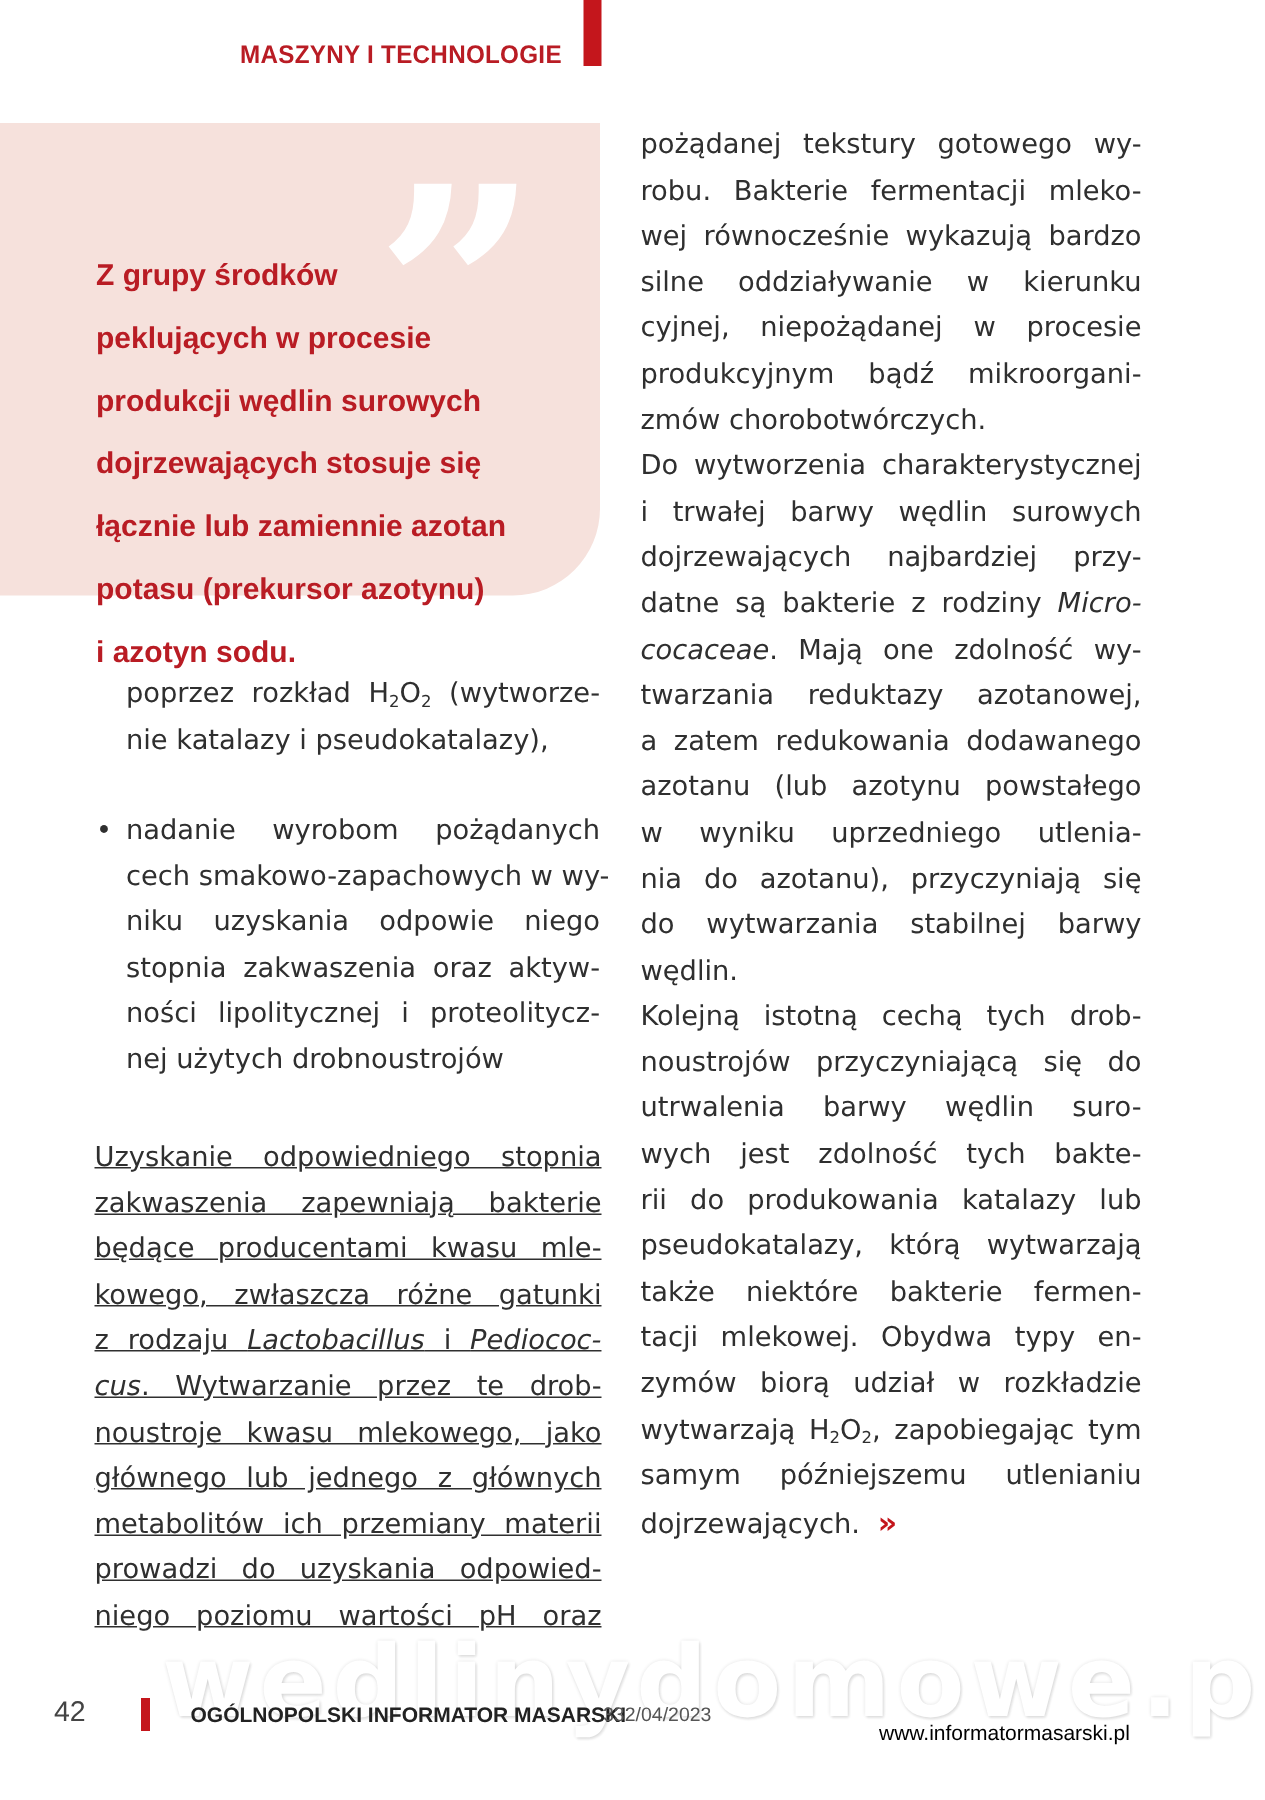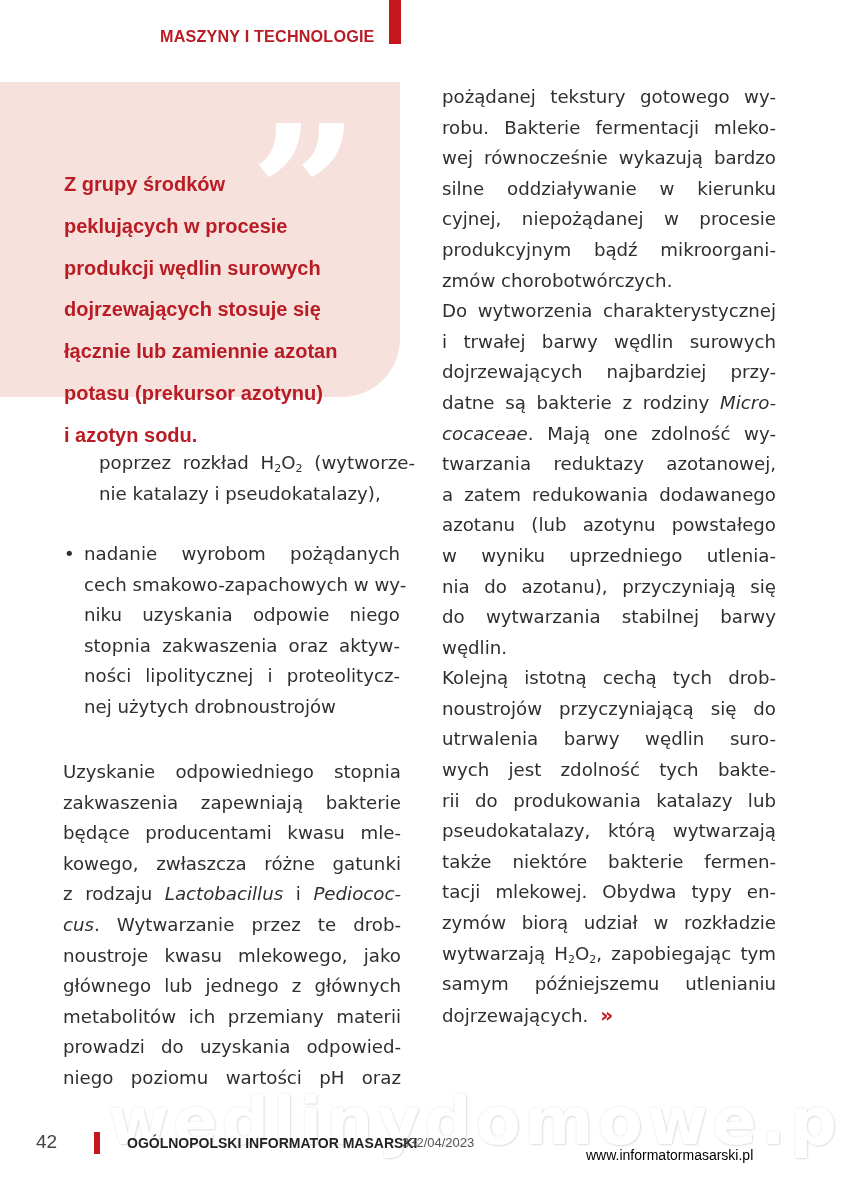--- a/index.html
+++ b/index.html
@@ -25,25 +25,25 @@
     position: absolute; left: 64px; top: 76px; width: 330px;
     font-family: "Liberation Sans", sans-serif; font-weight: bold; font-size: 20px; line-height: 29.8px;
     color: #b91c24;
   }
   .quote-line { display: block; white-space: nowrap; margin-top: 12px; }
   .col {
     position: absolute; font-size: 18.2px; line-height: 30.6px; color: #2f2f2f;
   }
   .col .ln { display: block; white-space: nowrap; text-align: justify; text-align-last: justify; height: 30.6px; }
   .col .ln.last { text-align-last: left; }
-  .right-col { left: 427px; top: 82px; width: 334px; margin-left: 15px; }
-  .left-col-a { left: 99px; top: 448px; width: 316px; }
+  .right-col { left: 427px; top: 82px; width: 334px; }
+  .left-col-a { left: 84px; top: 448px; width: 316px; }
   .bullet-block { position: absolute; left: 84px; top: 539px; width: 316px; }
   .bullet-dot { position: absolute; left: -20px; top: 0; font-size: 18px; line-height: 30.6px; }
-  .left-col-b { left: 63px; top: 757px; width: 338px; }
+  .left-col-b { left: 63px; top: 757px; width: 338px; text-decoration: underline; }
   sub { font-size: 11px; vertical-align: -3px; line-height: 0; }
   i { font-style: italic; }
   .chev { color: #c4161c; font-weight: bold; margin-left: 12px; font-size: 20px; }
   .watermark {
     position: absolute; left: 108px; top: 1083px; font-family: "DejaVu Sans", sans-serif;
     font-size: 66px; font-weight: bold; color: #ffffff; letter-spacing: 4px;
     text-shadow: 0 0 3px rgba(0,0,0,0.12), 1px 1px 2px rgba(0,0,0,0.10);
     opacity: 0.95;
   }
   .footer { position: absolute; top: 1131px; left: 0; width: 688px; height: 30px; }

